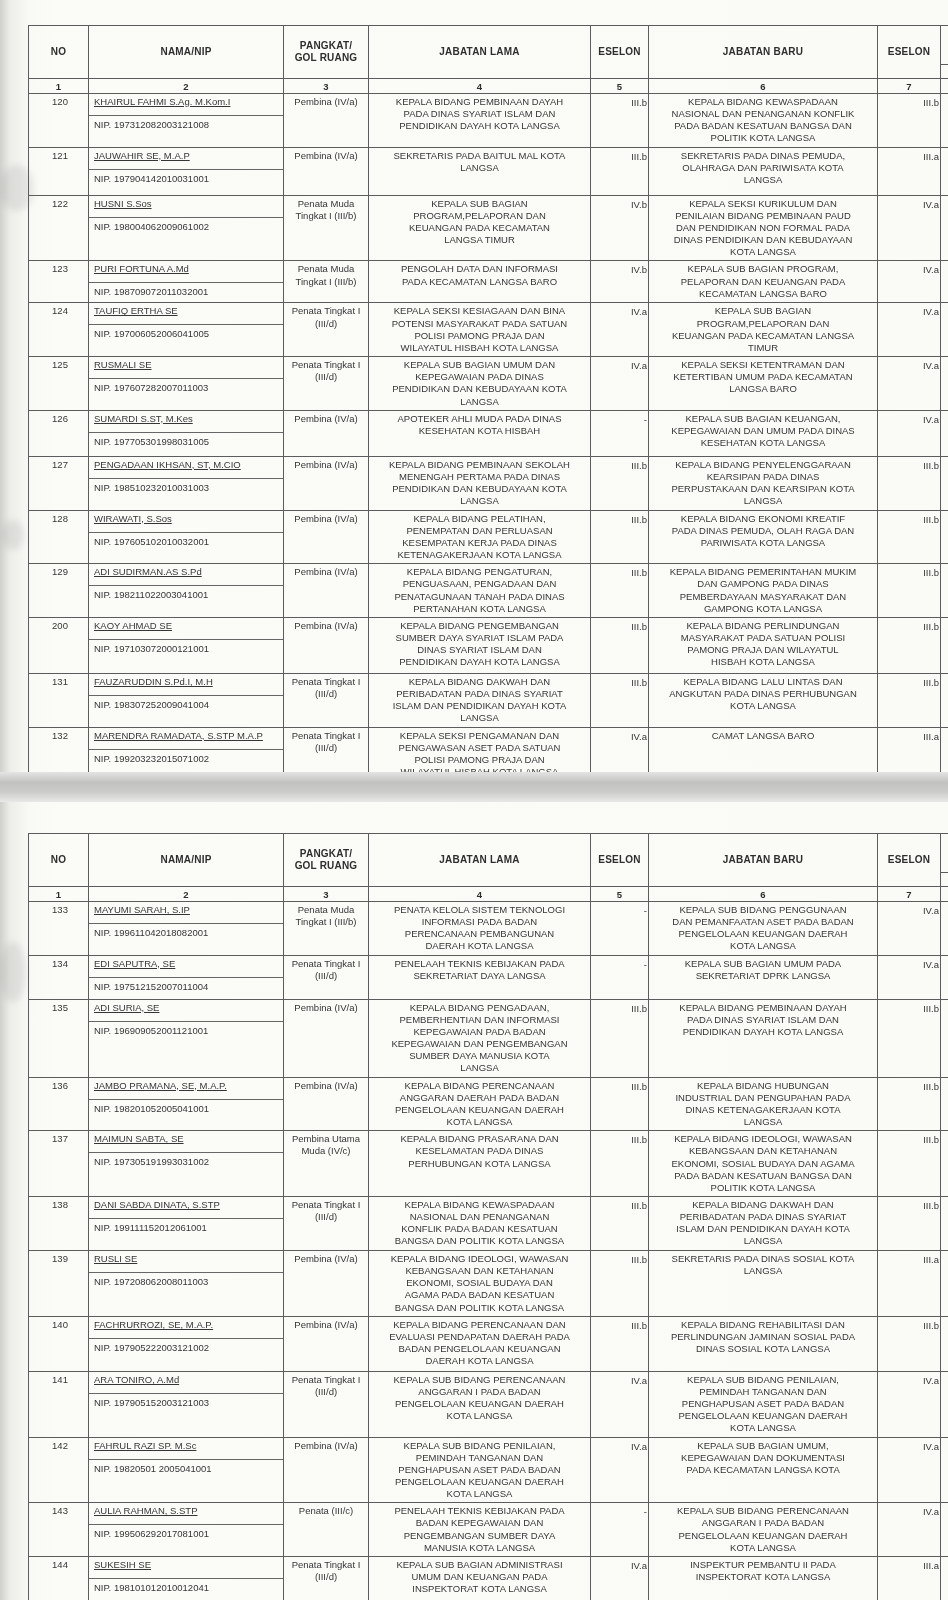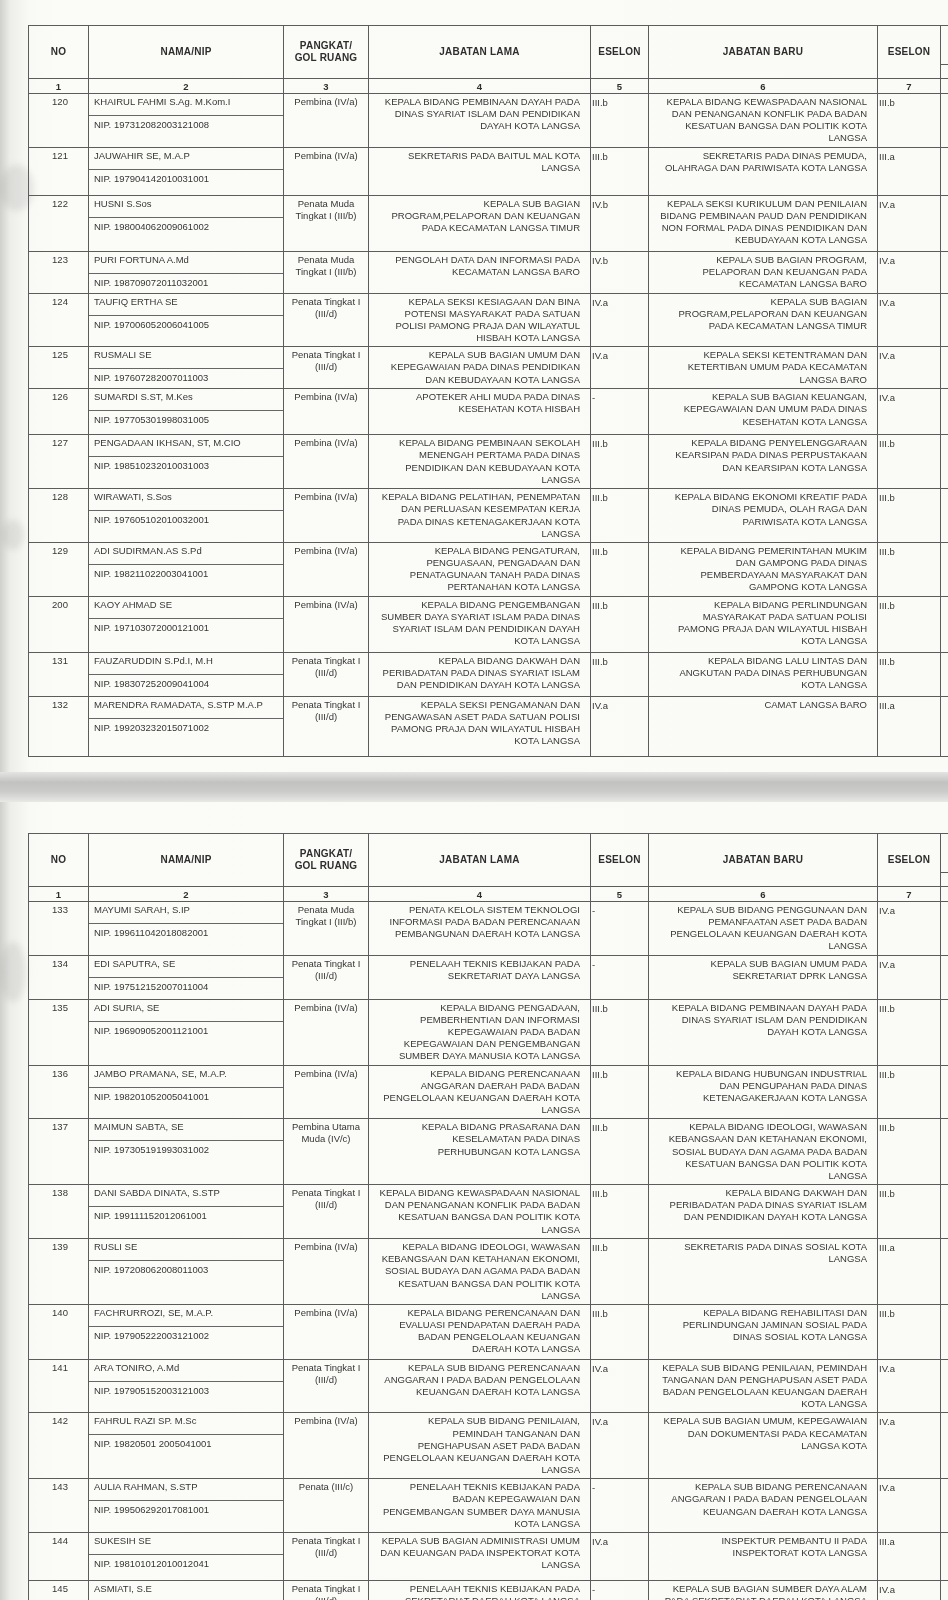--- a/index.html
+++ b/index.html
@@ -36,25 +36,25 @@
   }
   .col8{border-right:none;position:relative;padding:0;}
   .half-line{height:24px;border-bottom:1px solid #5c5c5c;}
   .num-row td{
     height:14px;font-size:9.5px;font-weight:bold;text-align:center;vertical-align:middle;
     padding:0;color:#2e2e2e;
   }
   .cell{vertical-align:top;font-size:9.5px;line-height:1.28;color:#363636;}
   .no-cell{padding:2px 2px 0 5px;text-align:center;}
   .nama-cell{padding:0;}
-  .nama{padding:2px 4px 3px 5px;min-height:16px;}
+  .nama{padding:2px 4px 3px 5px;min-height:16px;text-decoration:underline;}
   .nip{border-top:1px solid #666;padding:3px 4px 2px 5px;}
   .pangkat{text-align:center;padding:2px 3px;}
-  .jabatan{text-align:right;padding:2px 10px;}
-  .eselon{text-align:left;padding:3px 1px;margin-top:47px;}
+  .jabatan{text-align:center;padding:2px 20px;}
+  .eselon{text-align:right;padding:3px 1px;margin-top:47px;}
   .cut-cell{border-right:none;}
 </style>
 </head>
 <body>
 
 <div class="page-section p1">
   <div id="t1-slot">
       <table class="doc-table" id="t1">
         <colgroup>
           <col style="width: 60px;">

